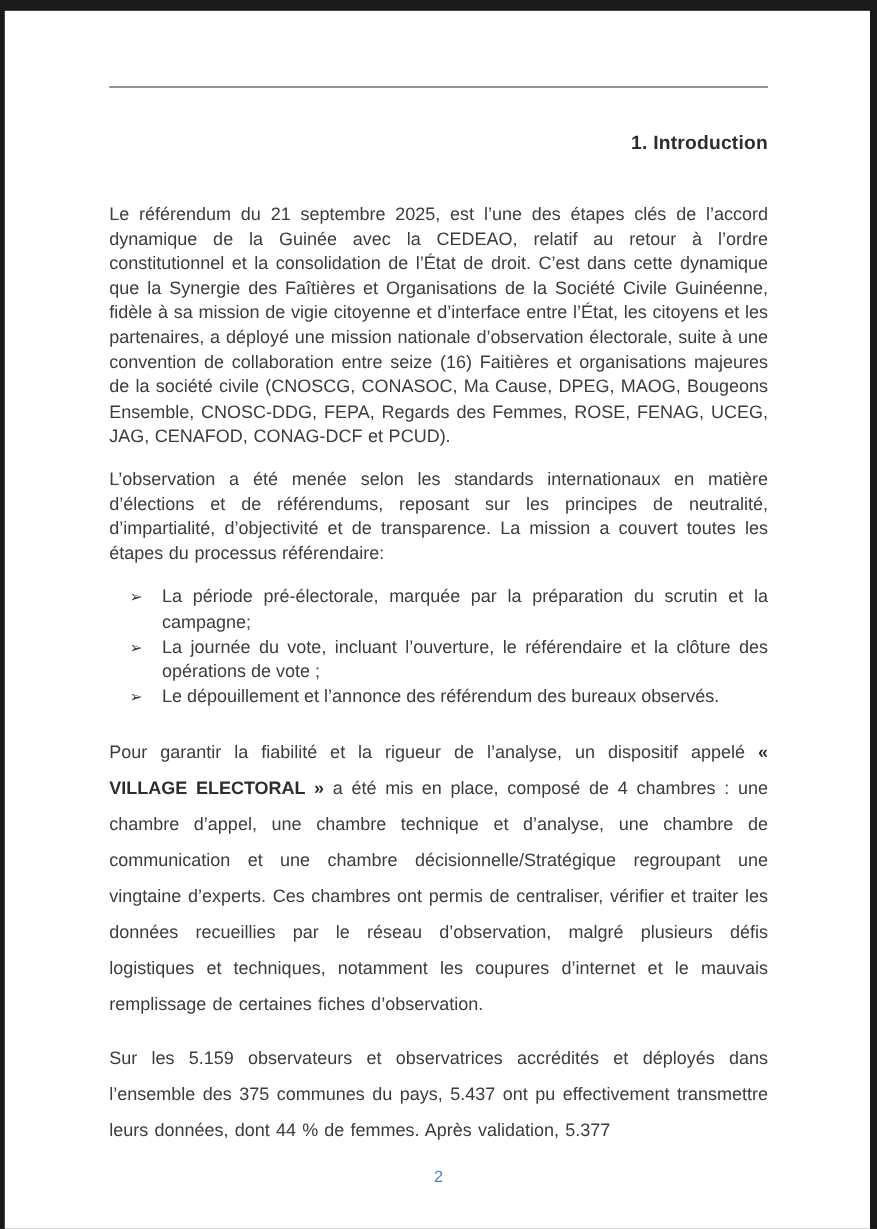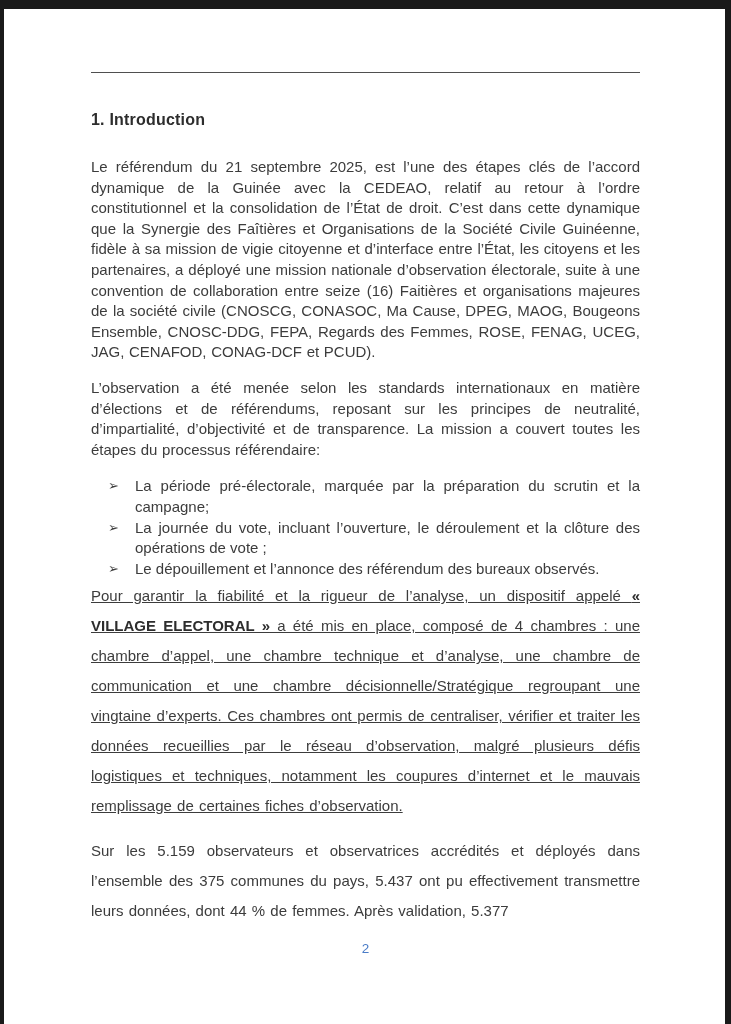--- a/index.html
+++ b/index.html
@@ -35,40 +35,40 @@
     height: 0;
     border-top: 1.5px solid #4f4f4f;
     width: 100%;
   }
   .heading {
     margin-top: 38px;
     font-size: 16px;
     font-weight: bold;
     color: #2d2d2d;
     letter-spacing: 0.2px;
+    text-align: right;
   }
   .para {
     text-align: justify;
     font-size: 15px;
     line-height: 20.6px;
     color: #3c3c3c;
     word-spacing: 0.5px;
   }
   .para.first {
-    margin-top: 28px;
+    margin-top: 40px;
   }
   .para.second {
   }
   .para.wide {
     line-height: 30px;
     word-spacing: 1px;
   }
   .para.third {
-    margin-top: 2px;
-    text-decoration: underline;
+    margin-top: 22px;
   }
   .para.fourth {
     margin-top: 14px;
   }
   .bold-inline {
     font-weight: bold;
     color: #2d2d2d;
   }
   ul.bullets {
     list-style: none;
@@ -111,21 +111,21 @@
 
     <p class="para second">L’observation a été menée selon les standards internationaux en matière d’élections et de référendums, reposant sur les principes de neutralité, d’impartialité, d’objectivité et de transparence. La mission a couvert toutes les étapes du processus référendaire:</p>
 
     <ul class="bullets">
       <li>
         <span class="marker">➢</span>
         <span>La période pré-électorale, marquée par la préparation du scrutin et la campagne;</span>
       </li>
       <li>
         <span class="marker">➢</span>
-        <span>La journée du vote, incluant l’ouverture, le déroulement et la clôture des opérations de vote ;</span>
+        <span>La journée du vote, incluant l’ouverture, le référendaire et la clôture des opérations de vote ;</span>
       </li>
       <li>
         <span class="marker">➢</span>
         <span>Le dépouillement et l’annonce des référendum des bureaux observés.</span>
       </li>
     </ul>
 
     <p class="para wide third"><span>Pour garantir la fiabilité et la rigueur de l’analyse, un dispositif appelé </span><span class="bold-inline">« VILLAGE ELECTORAL »</span><span> a été mis en place, composé de 4 chambres : une chambre d’appel, une chambre technique et d’analyse, une chambre de communication et une chambre décisionnelle/Stratégique regroupant une vingtaine d’experts. Ces chambres ont permis de centraliser, vérifier et traiter les données recueillies par le réseau d’observation, malgré plusieurs défis logistiques et techniques, notamment les coupures d’internet et le mauvais remplissage de certaines fiches d’observation.</span></p>
 
     <p class="para wide fourth">Sur les 5.159 observateurs et observatrices accrédités et déployés dans l’ensemble des 375 communes du pays, 5.437 ont pu effectivement transmettre leurs données, dont 44 % de femmes. Après validation, 5.377</p>

